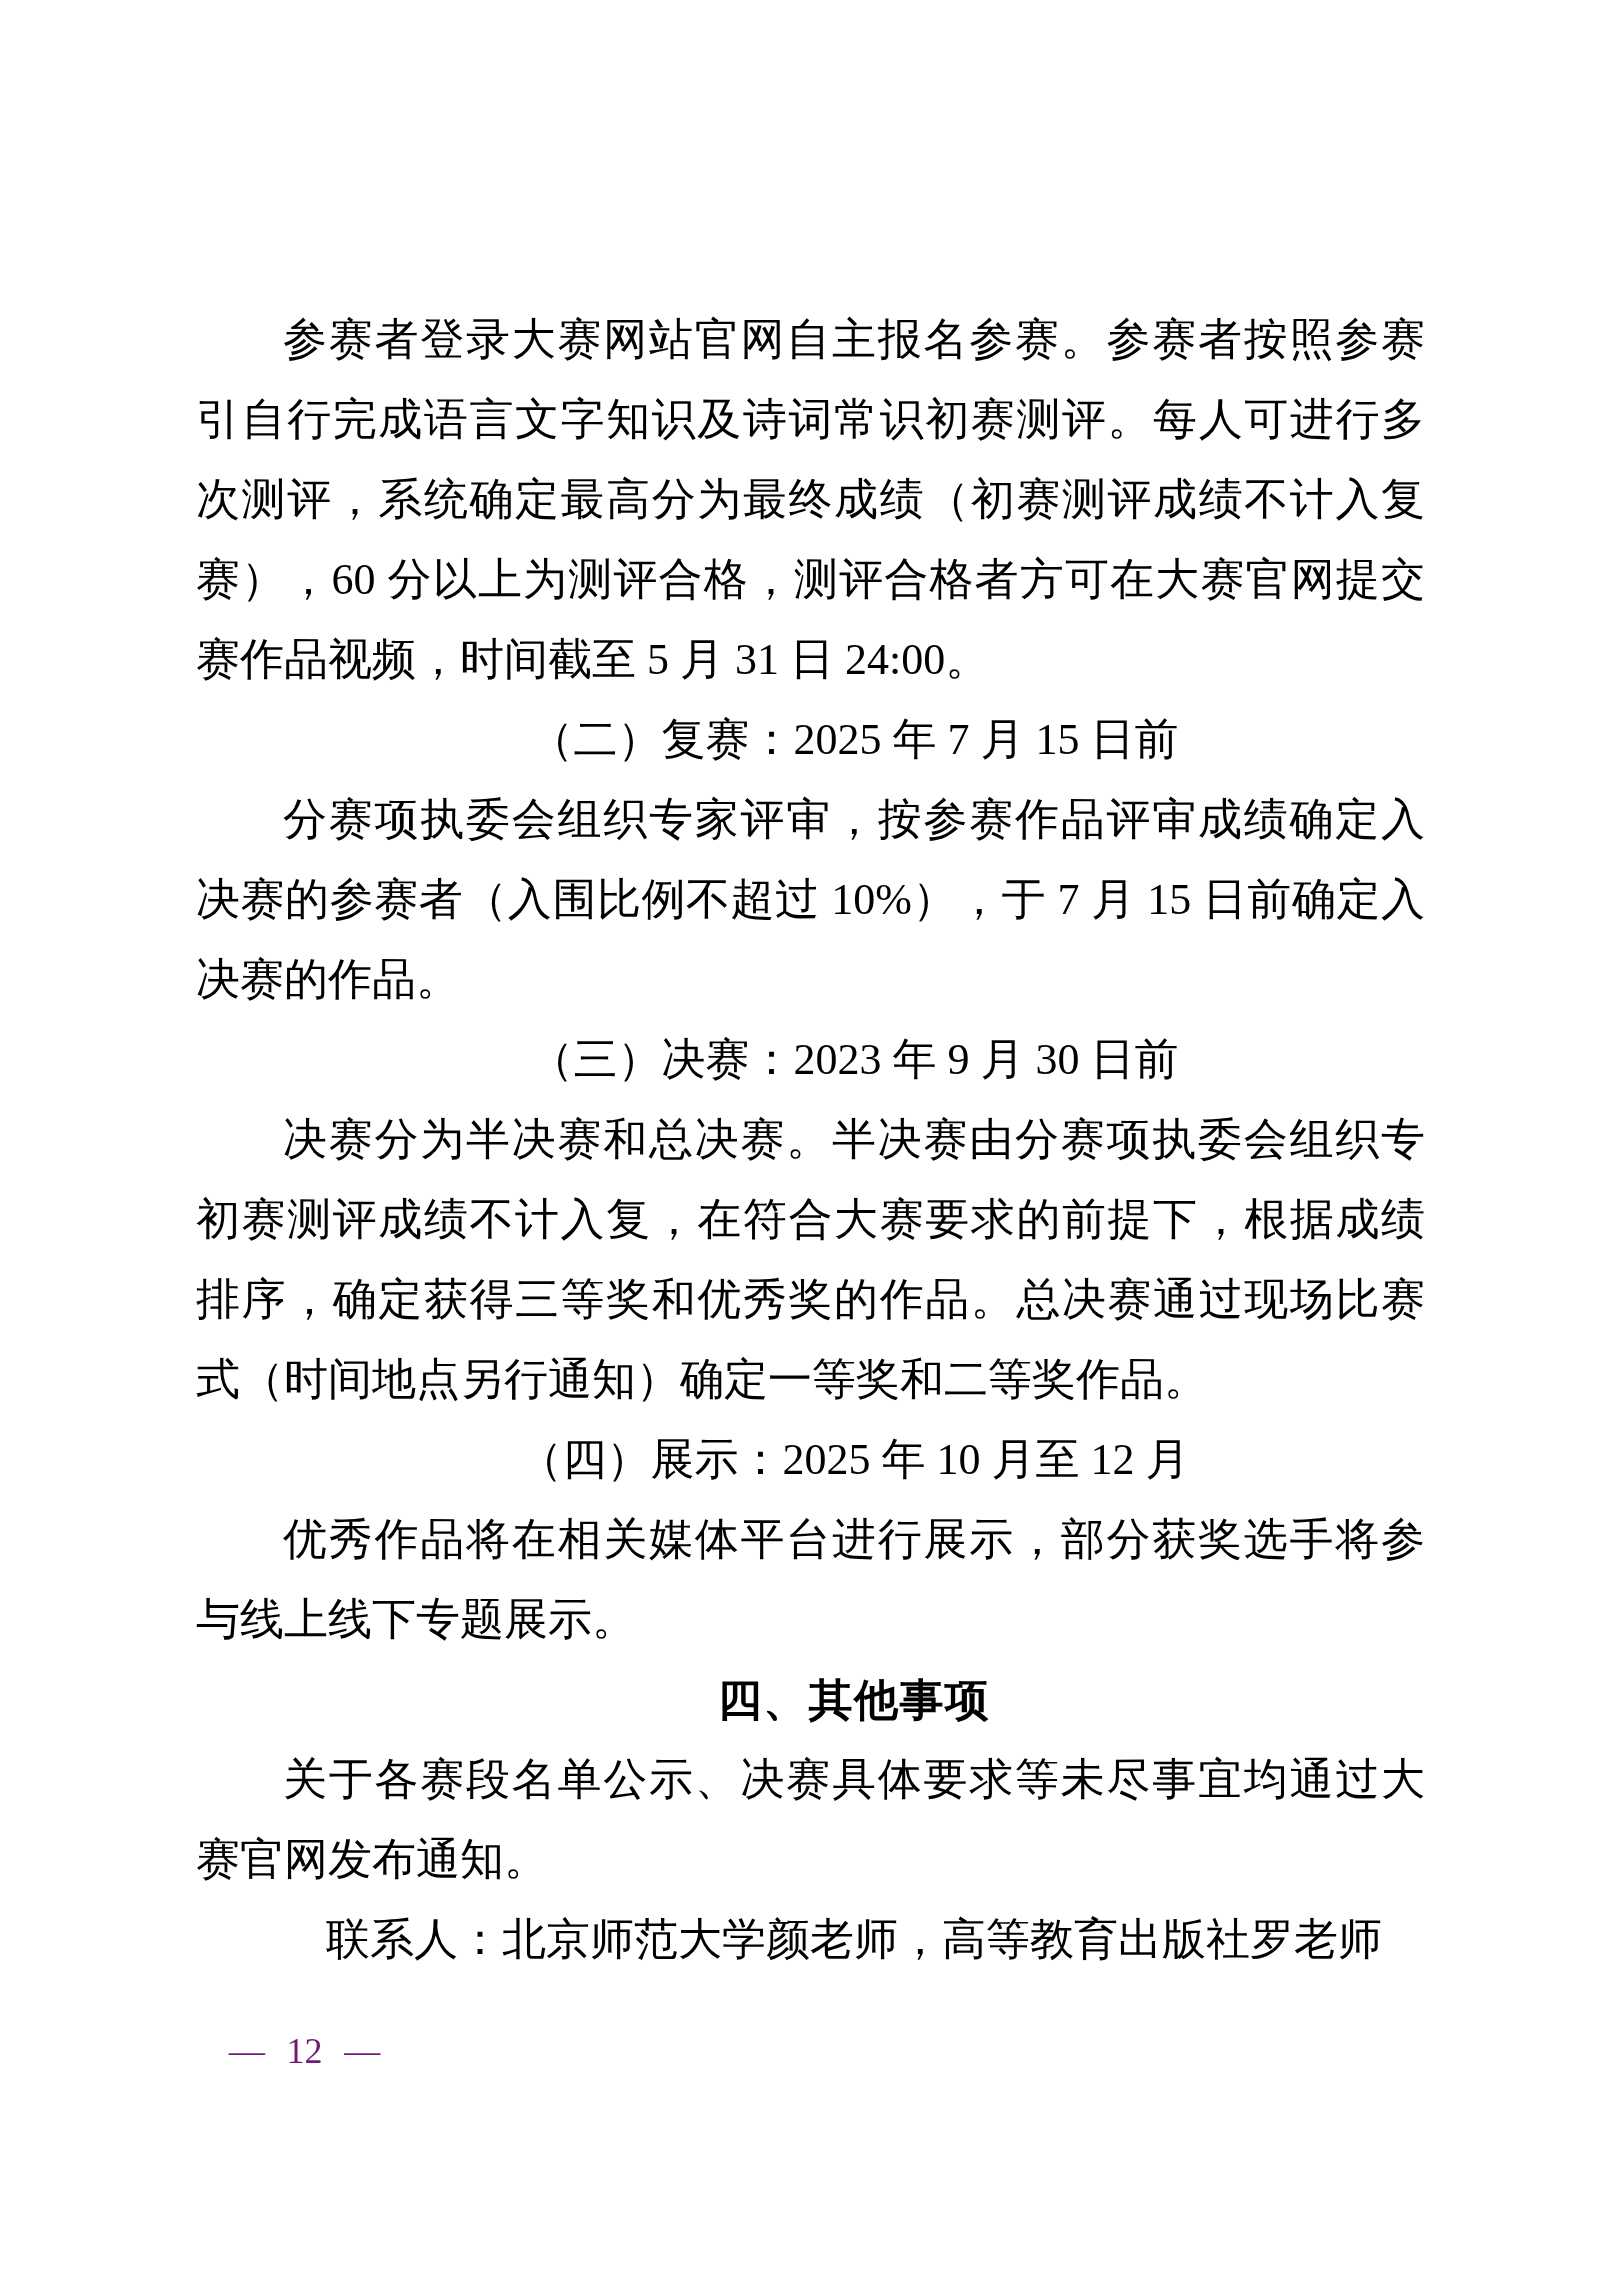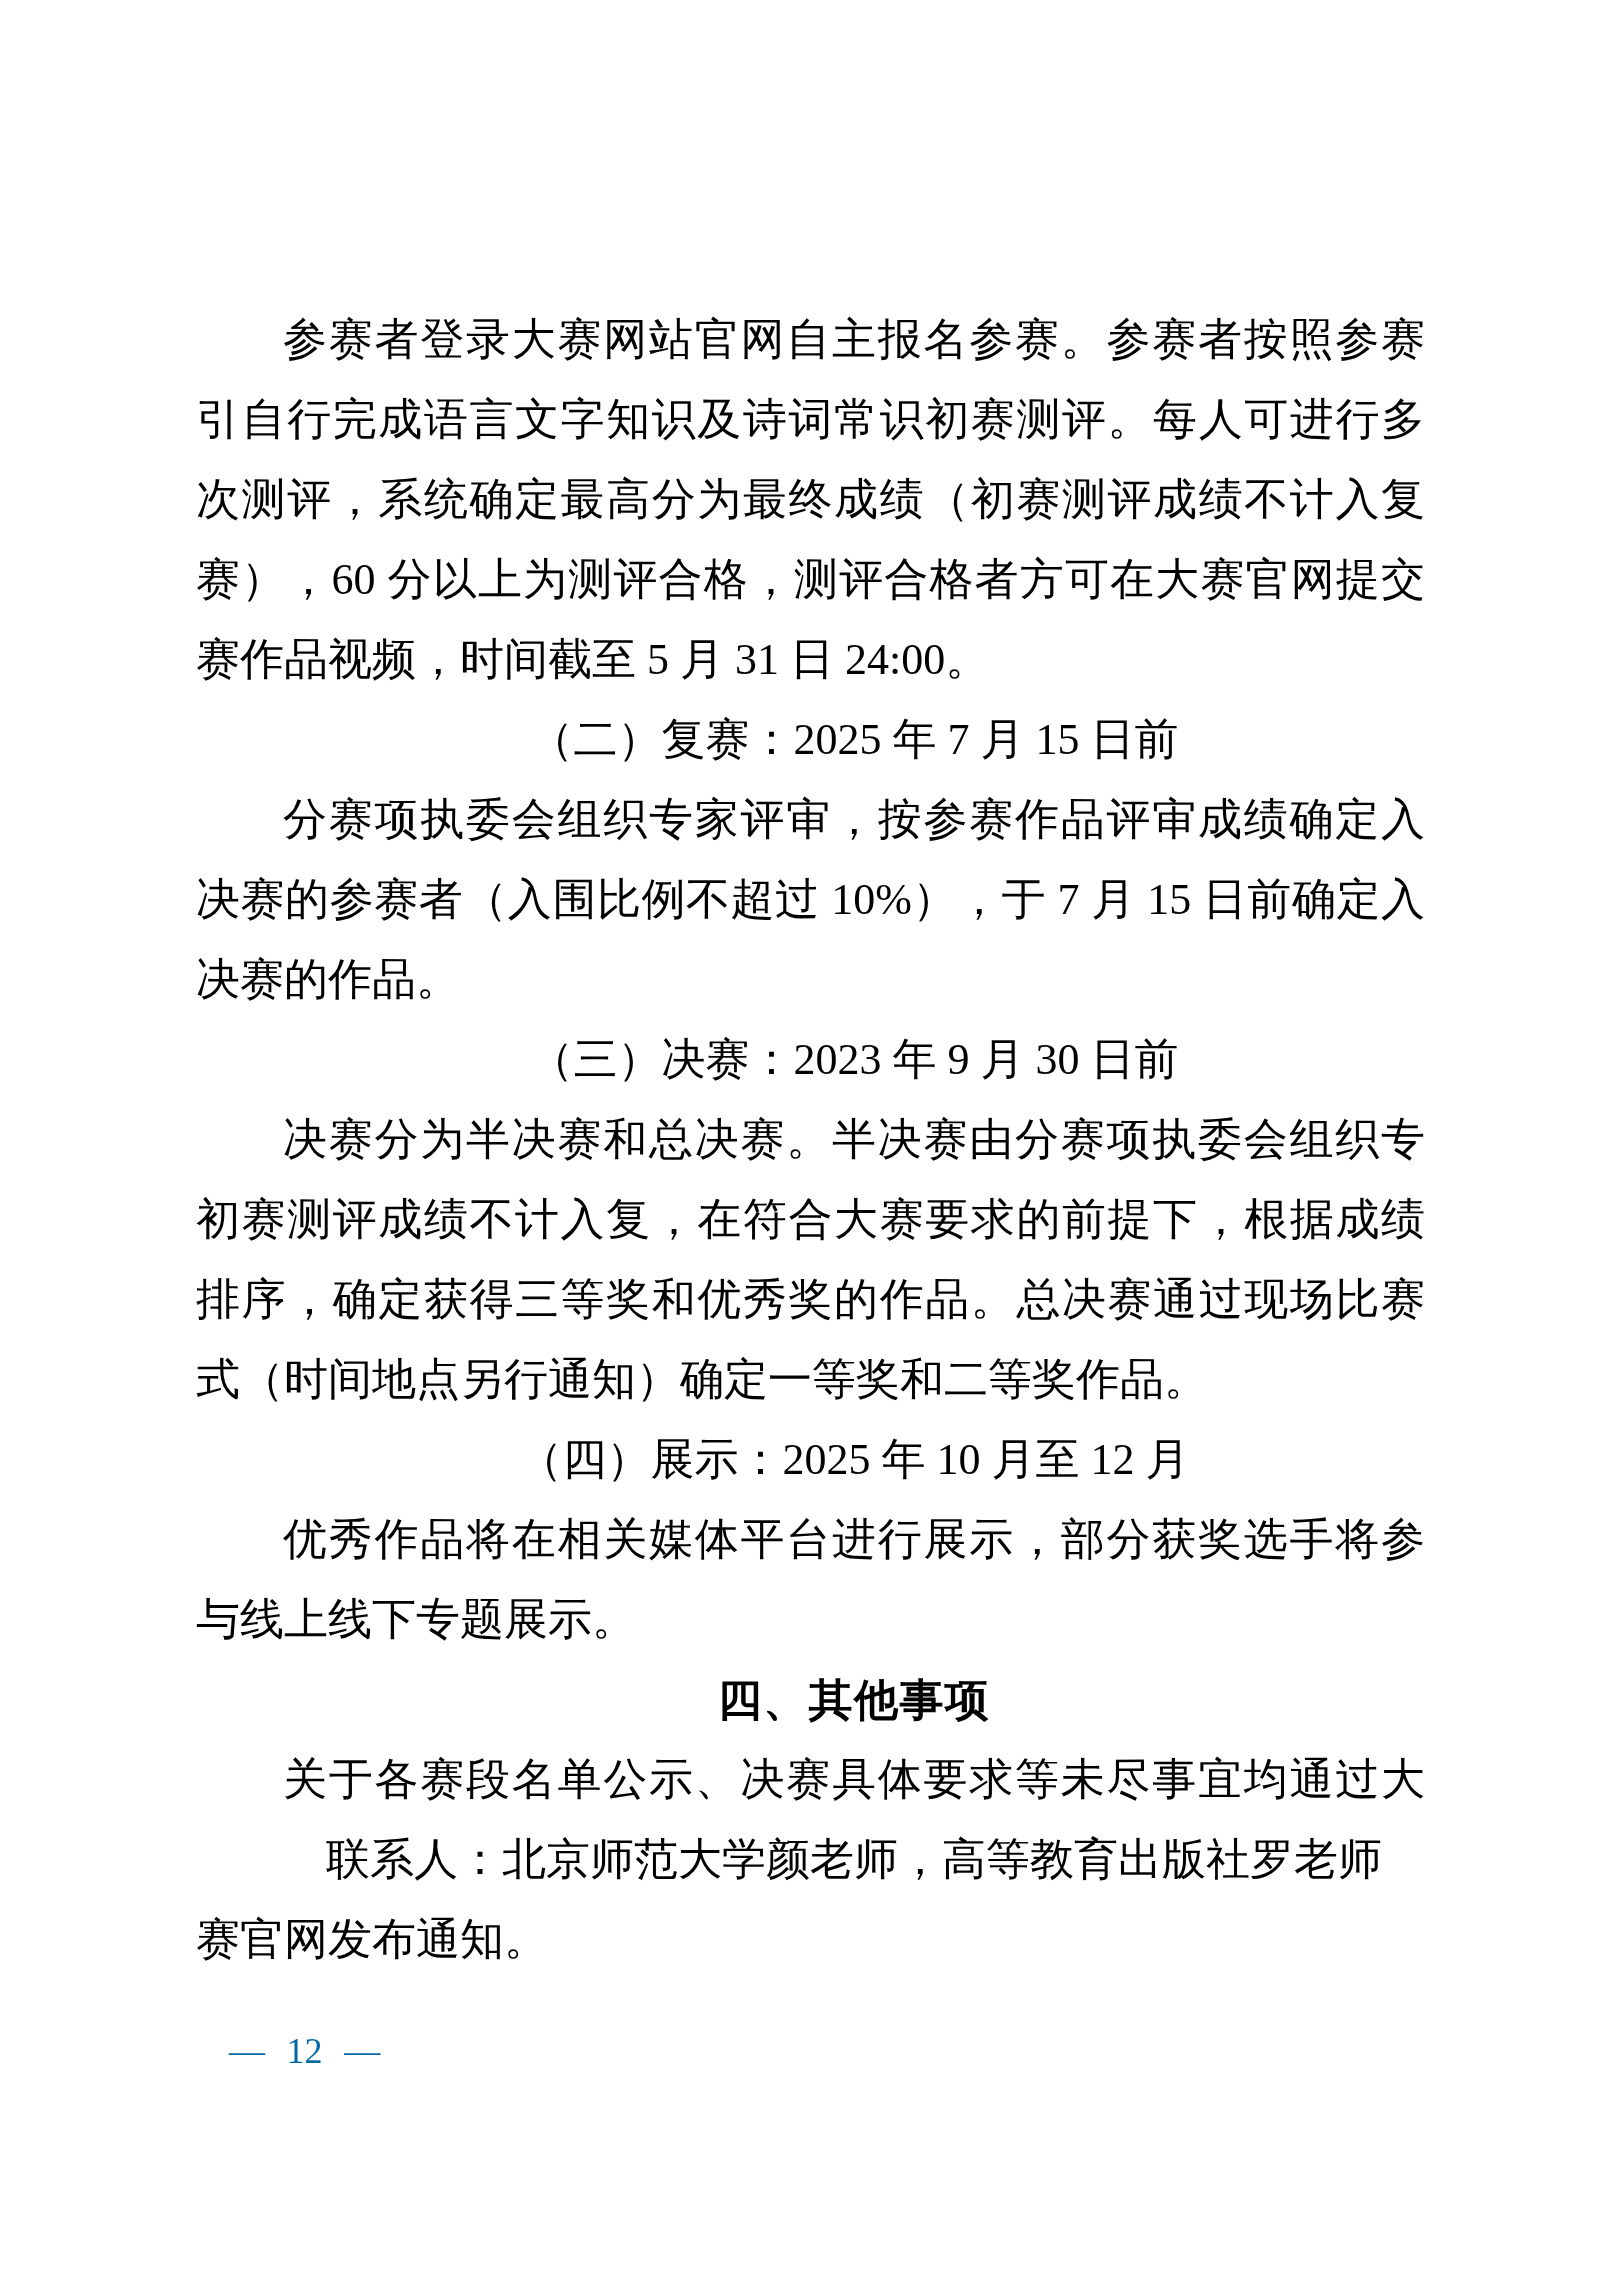--- a/index.html
+++ b/index.html
@@ -39,21 +39,21 @@
   }
   .line.heading {
     font-family: "Liberation Sans", sans-serif;
     font-weight: 700;
     letter-spacing: 1.4px;
   }
   .page-number {
     position: absolute;
     left: 229px;
     top: 2030px;
-    color: #0369a1;
+    color: #701a75;
     font-family: "Liberation Serif", serif;
     font-size: 36px;
     line-height: 42px;
     word-spacing: 12.6px;
     white-space: pre;
   }
 </style>
 </head>
 <body>
 
@@ -72,20 +72,20 @@
     <div class="line indent">（三）决赛：2023 年 9 月 30 日前</div>
     <div class="line indent fill">决赛分为半决赛和总决赛。半决赛由分赛项执委会组织专</div>
     <div class="line fill">初赛测评成绩不计入复，在符合大赛要求的前提下，根据成绩</div>
     <div class="line fill">排序，确定获得三等奖和优秀奖的作品。总决赛通过现场比赛方</div>
     <div class="line">式（时间地点另行通知）确定一等奖和二等奖作品。</div>
     <div class="line indent">（四）展示：2025 年 10 月至 12 月</div>
     <div class="line indent fill">优秀作品将在相关媒体平台进行展示，部分获奖选手将参</div>
     <div class="line">与线上线下专题展示。</div>
     <div class="line indent heading">四、其他事项</div>
     <div class="line indent fill">关于各赛段名单公示、决赛具体要求等未尽事宜均通过大</div>
+    <div class="line">赛官网发布通知。</div>
     <div class="line indent">联系人：北京师范大学颜老师，高等教育出版社罗老师</div>
-    <div class="line">赛官网发布通知。</div>
   </div>
 
   <div class="page-number">— 12 —</div>
 
 </div>
 
 
 </body></html>

